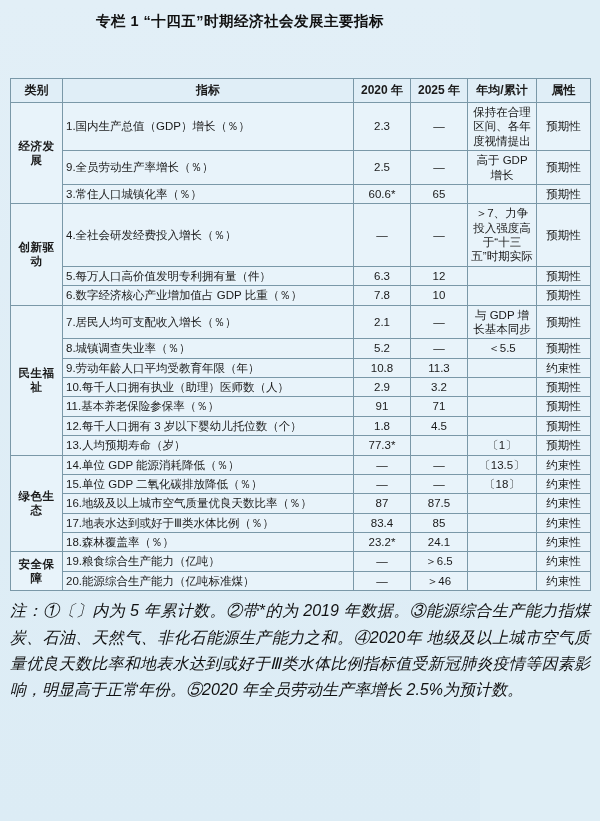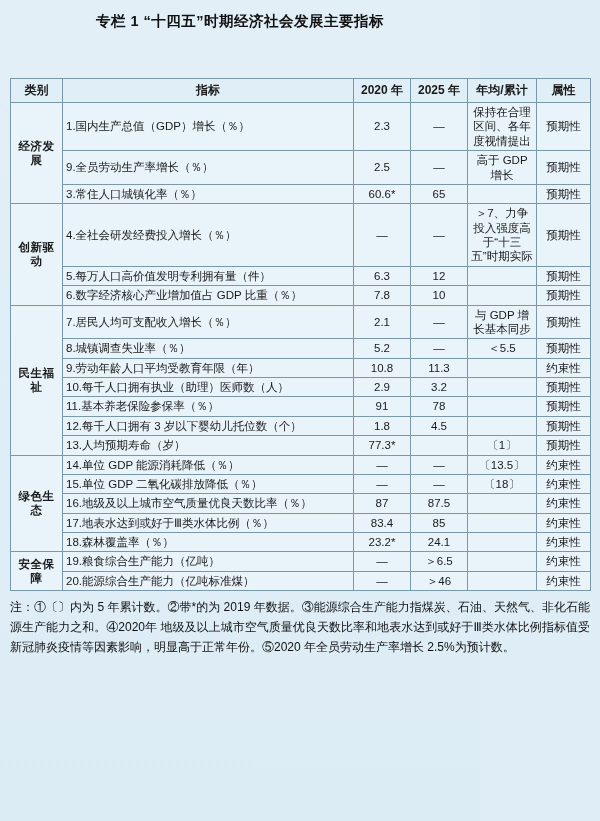--- a/index.html
+++ b/index.html
@@ -81,24 +81,25 @@
   }
   col.c-cat { width: 52px; }
   col.c-ind { width: 291px; }
   col.c-y20 { width: 57px; }
   col.c-y25 { width: 57px; }
   col.c-cum { width: 69px; }
   col.c-attr { width: 54px; }
   .notes {
     width: 580px;
     margin-top: 7px;
-    font-size: 12px;
+    font-size: 16px;
     line-height: 1.65;
     text-align: justify;
     color: #111;
+    font-style: italic;
   }
 </style>
 </head>
 <body>
 
 <div class="page">
 
   <div class="title">专栏 1  “十四五”时期经济社会发展主要指标</div>
 
   <table class="main">
@@ -193,21 +194,21 @@
       <tr>
         <td class="ind">10.每千人口拥有执业（助理）医师数（人）</td>
         <td class="num">2.9</td>
         <td class="num">3.2</td>
         <td class="cum"></td>
         <td class="attr">预期性</td>
       </tr>
       <tr>
         <td class="ind">11.基本养老保险参保率（％）</td>
         <td class="num">91</td>
-        <td class="num">78</td>
+        <td class="num">71</td>
         <td class="cum"></td>
         <td class="attr">预期性</td>
       </tr>
       <tr>
         <td class="ind">12.每千人口拥有 3 岁以下婴幼儿托位数（个）</td>
         <td class="num">1.8</td>
         <td class="num">4.5</td>
         <td class="cum"></td>
         <td class="attr">预期性</td>
       </tr>

